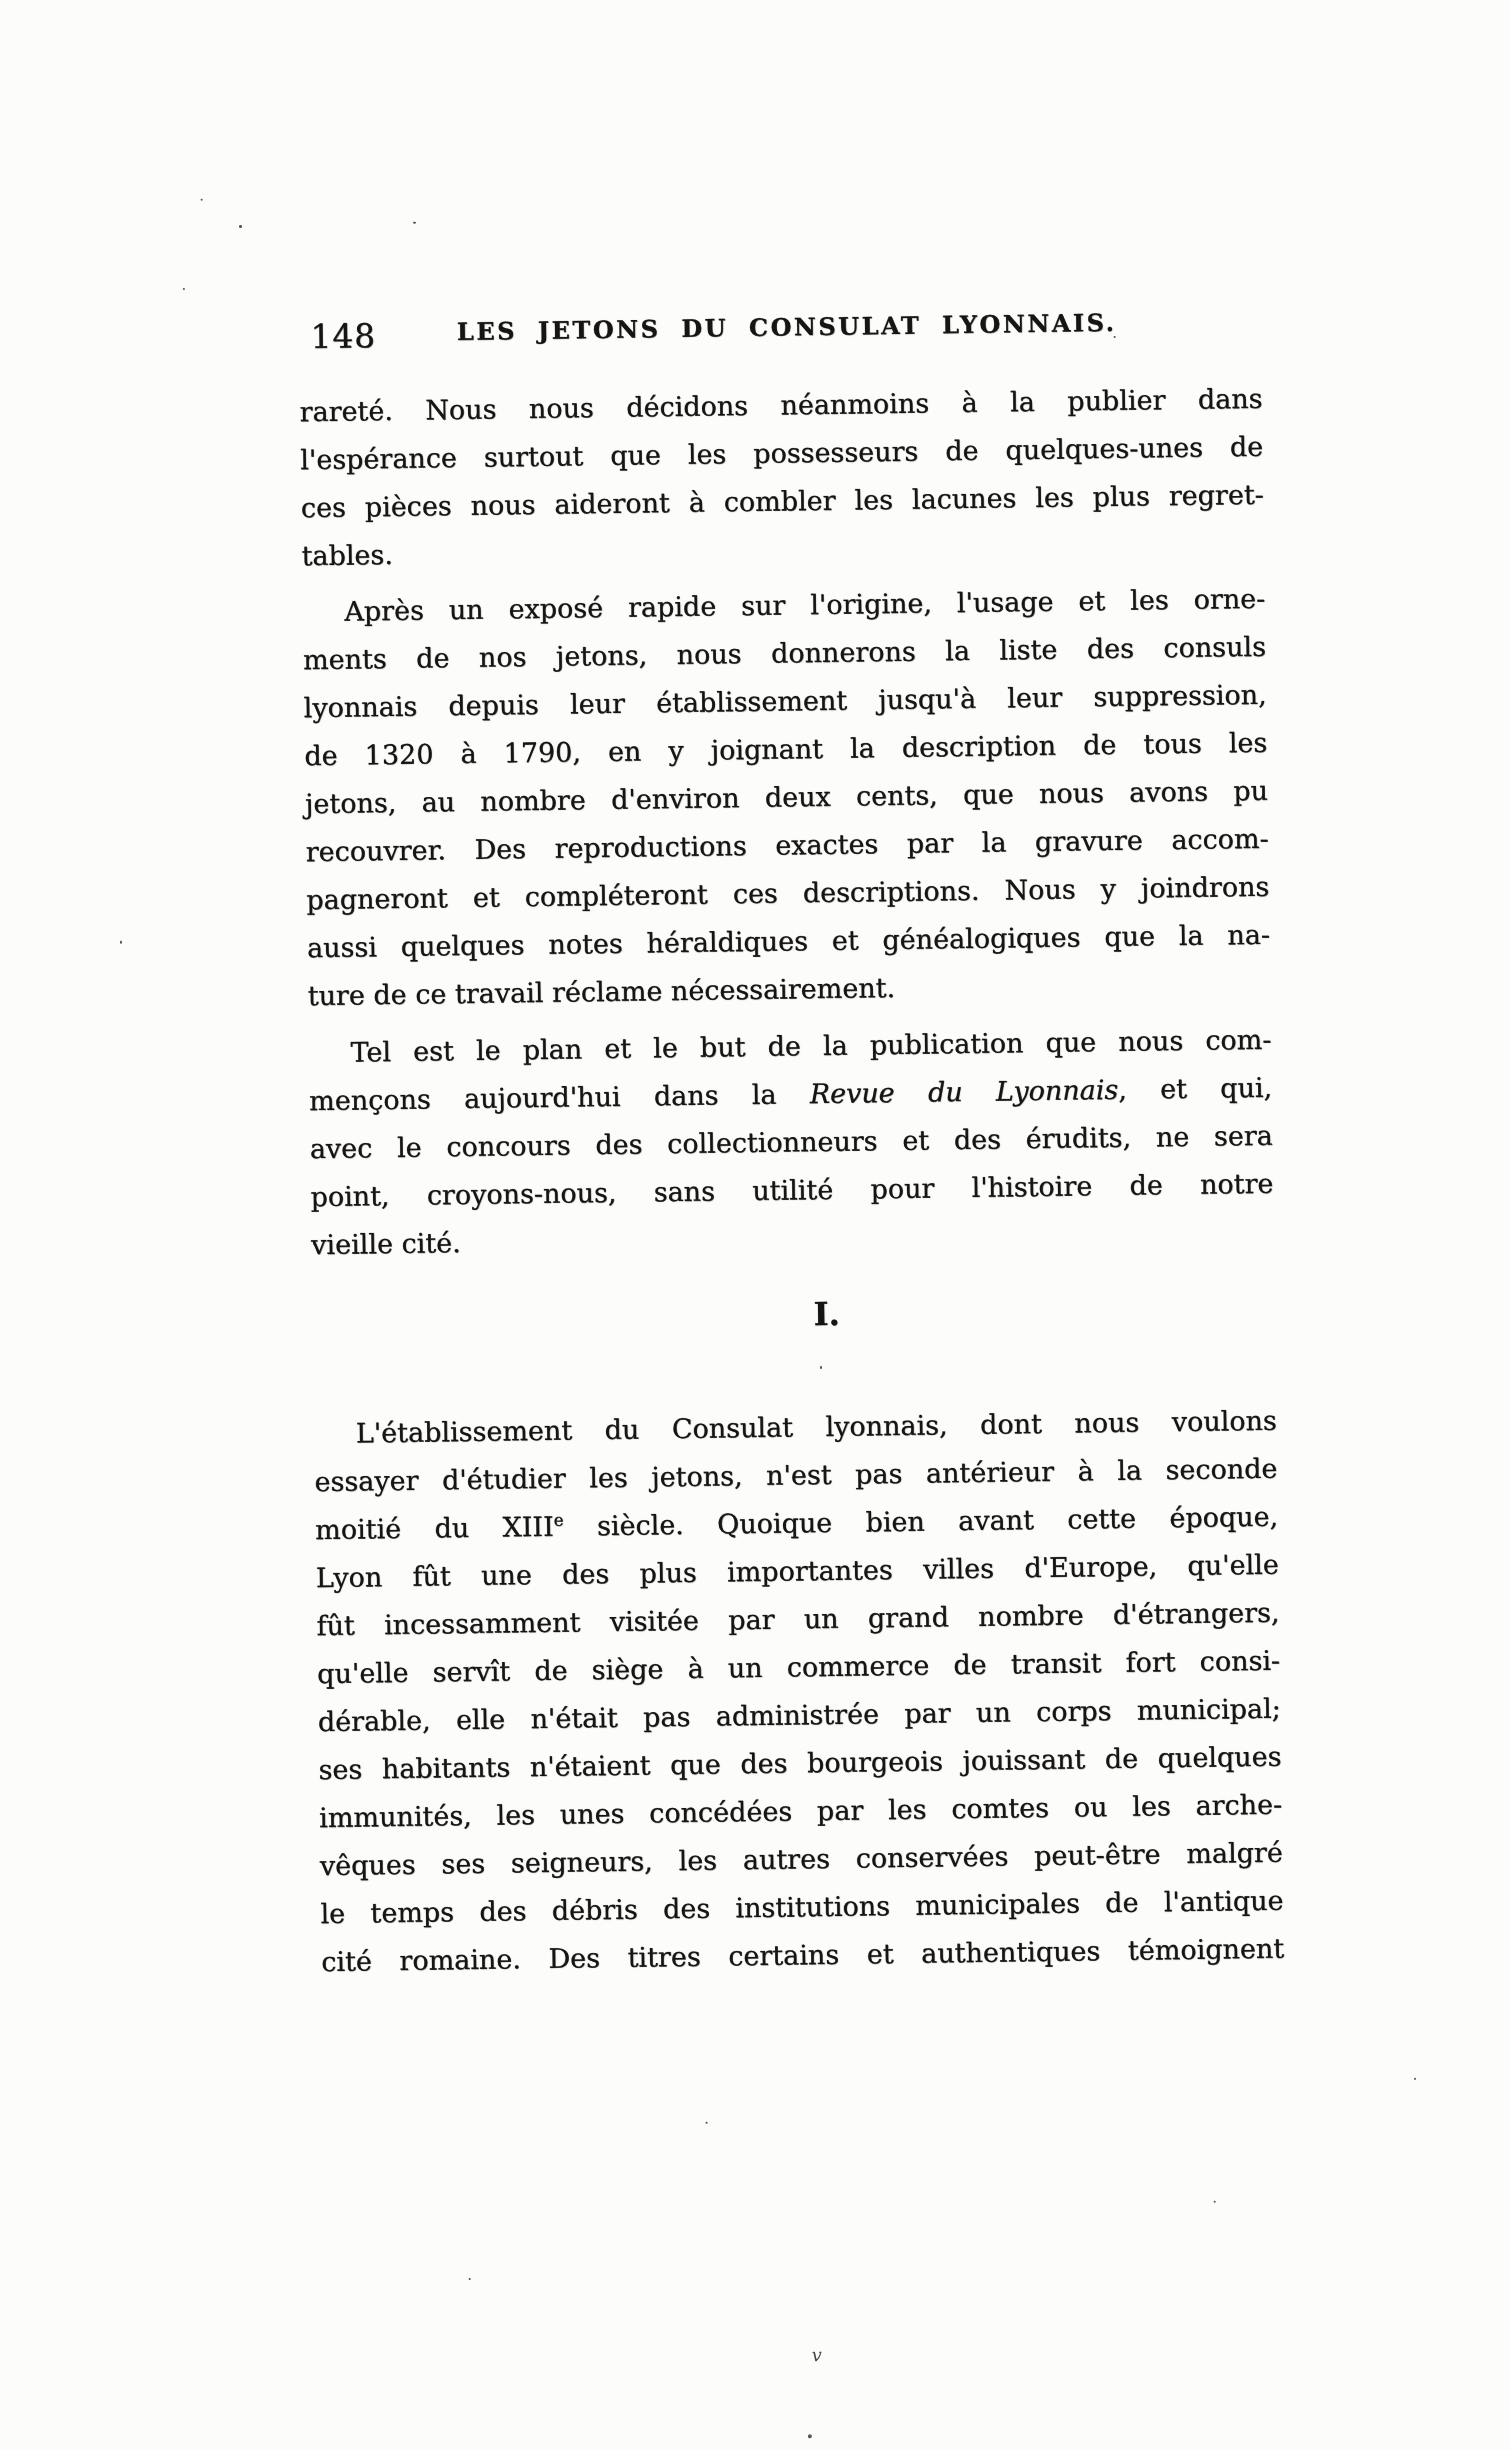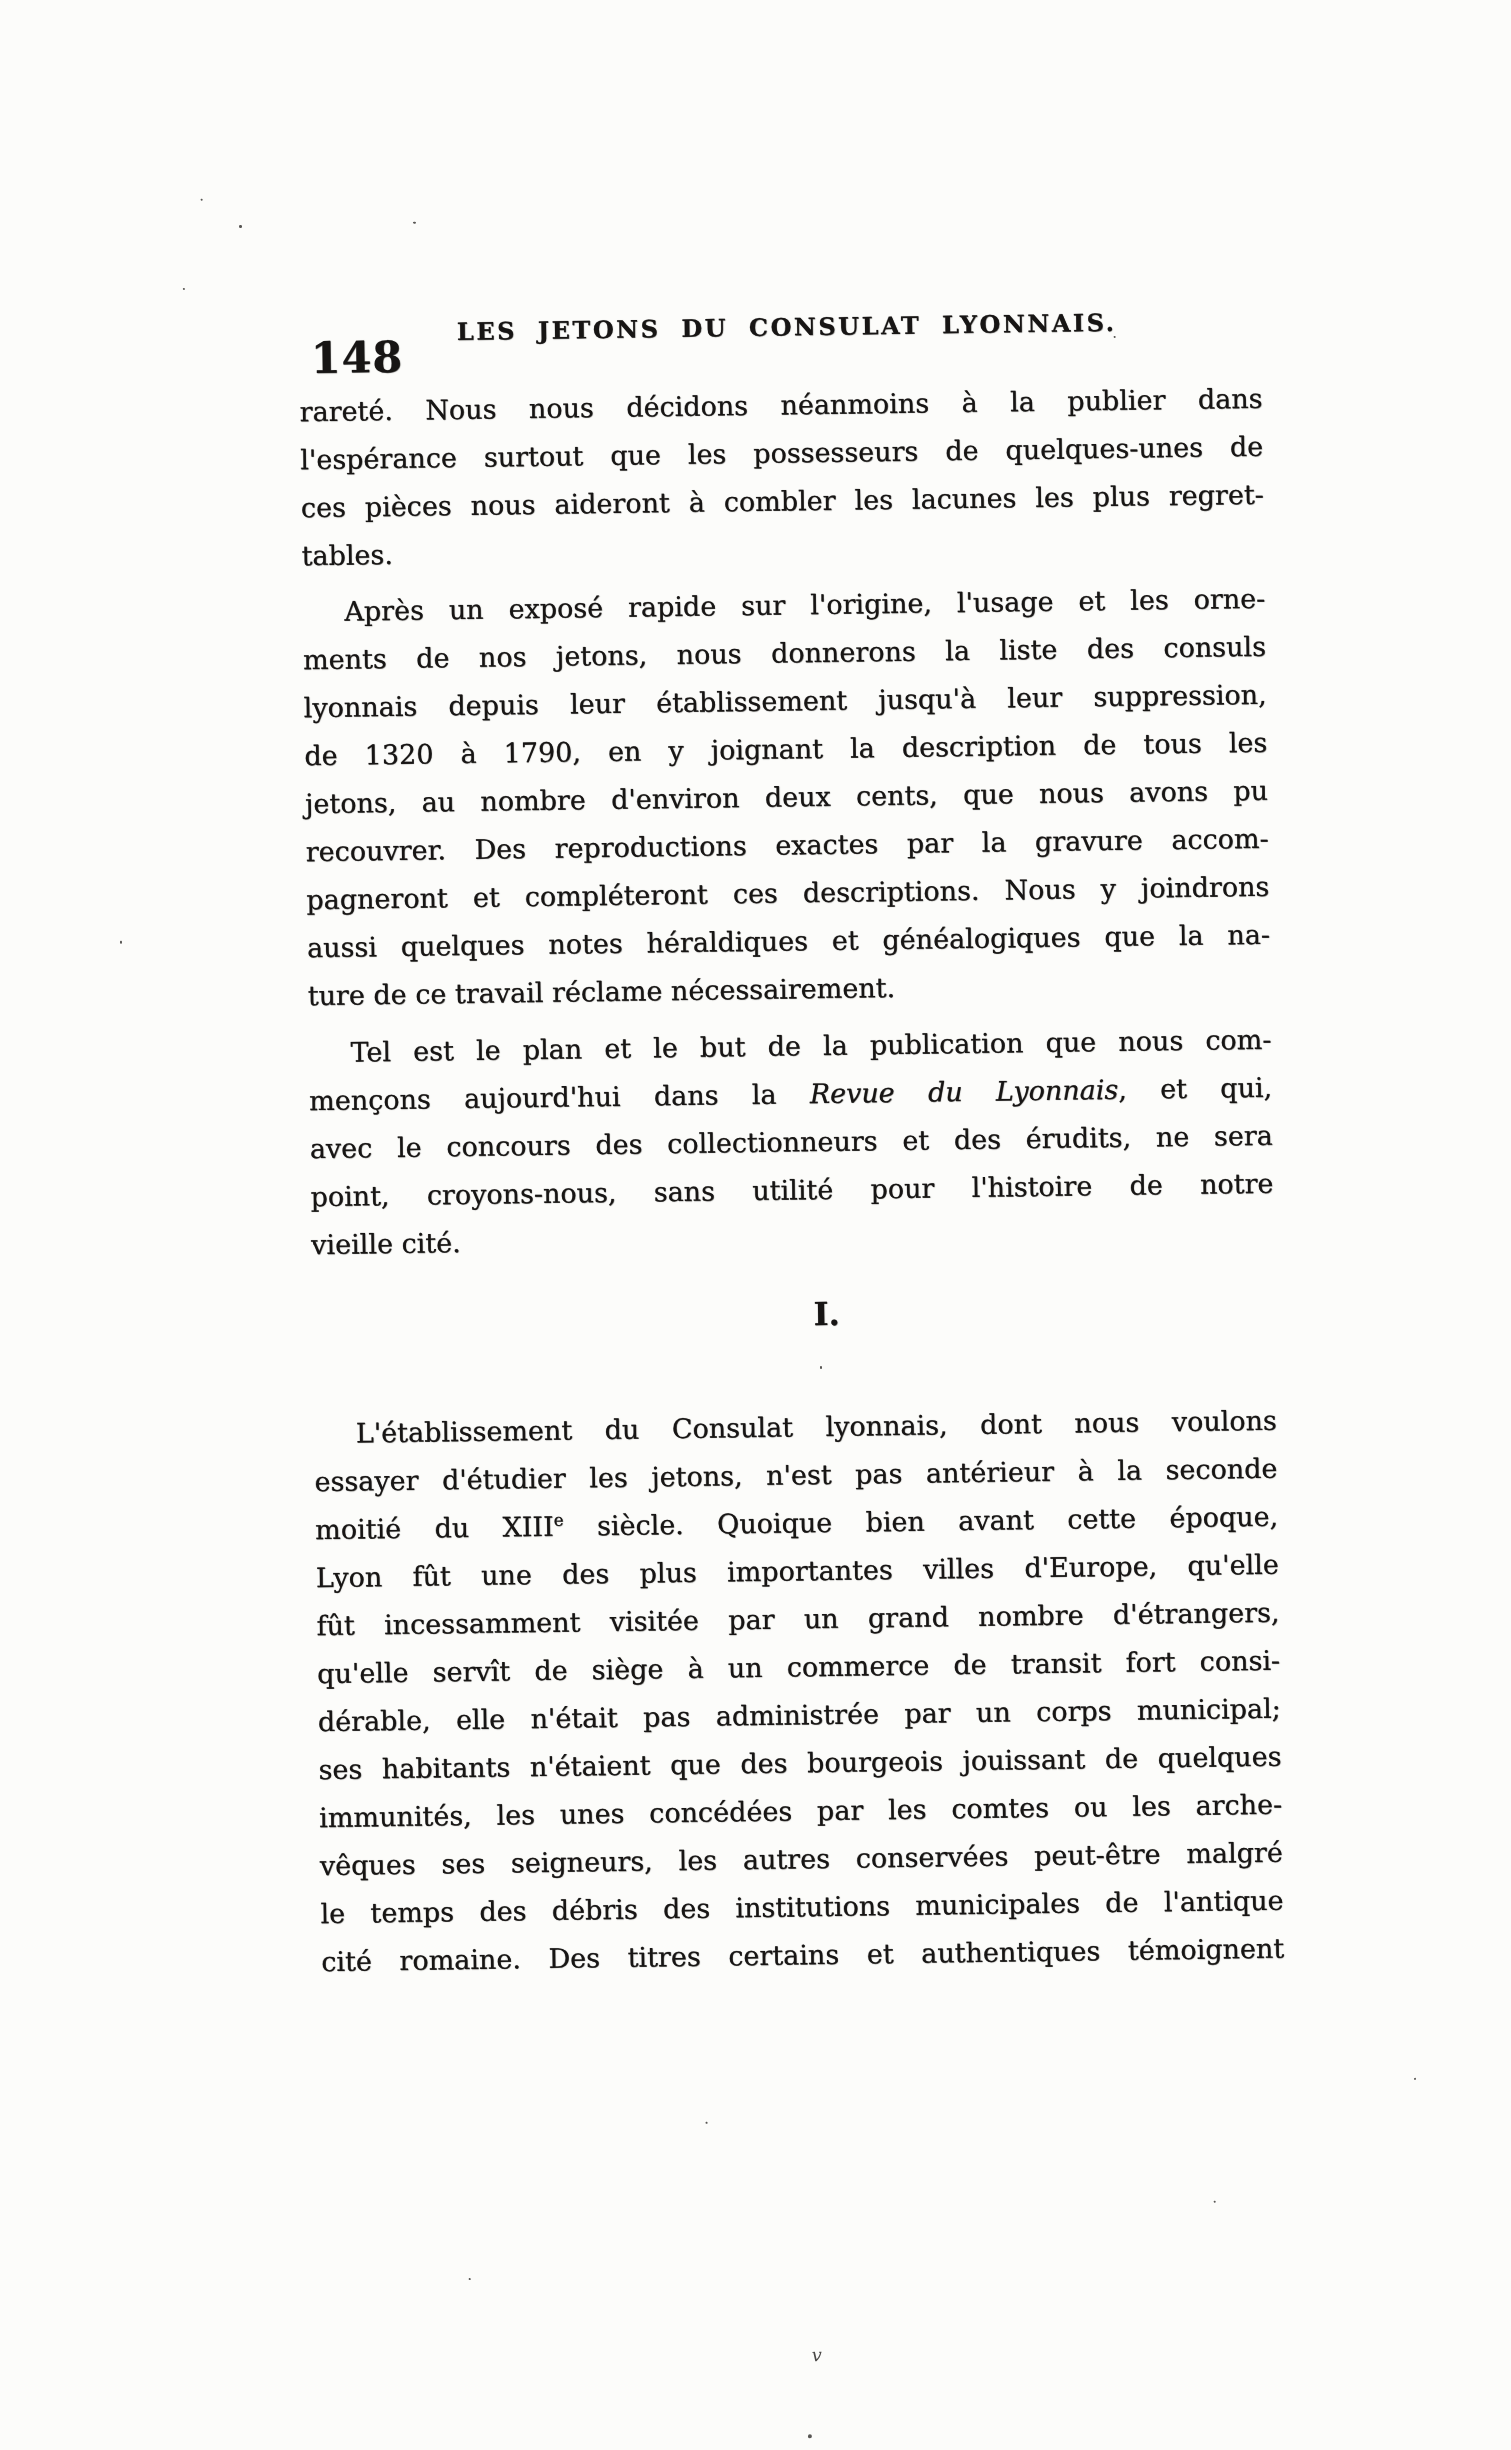--- a/index.html
+++ b/index.html
@@ -33,23 +33,23 @@
   .running-header {
     position: absolute;
     left: 311px;
     top: 308px;
     width: 963px;
     height: 46px;
   }
   .page-number {
     position: absolute;
     left: 12px;
-    top: 19px;
-    font-size: 43px;
-    font-weight: 700;
+    top: 3px;
+    font-size: 33px;
+    font-weight: 400;
     letter-spacing: 0.8px;
   }
   .running-title {
     position: absolute;
     left: 0;
     right: 0;
     top: 5px;
     text-align: center;
     padding-left: 13.5px;
     font-size: 24px;

